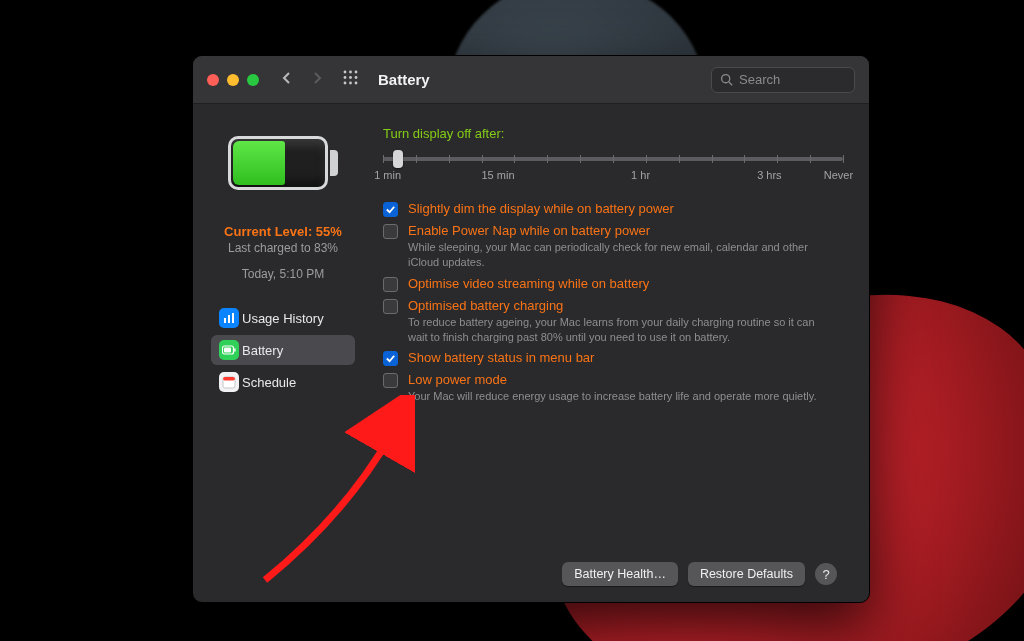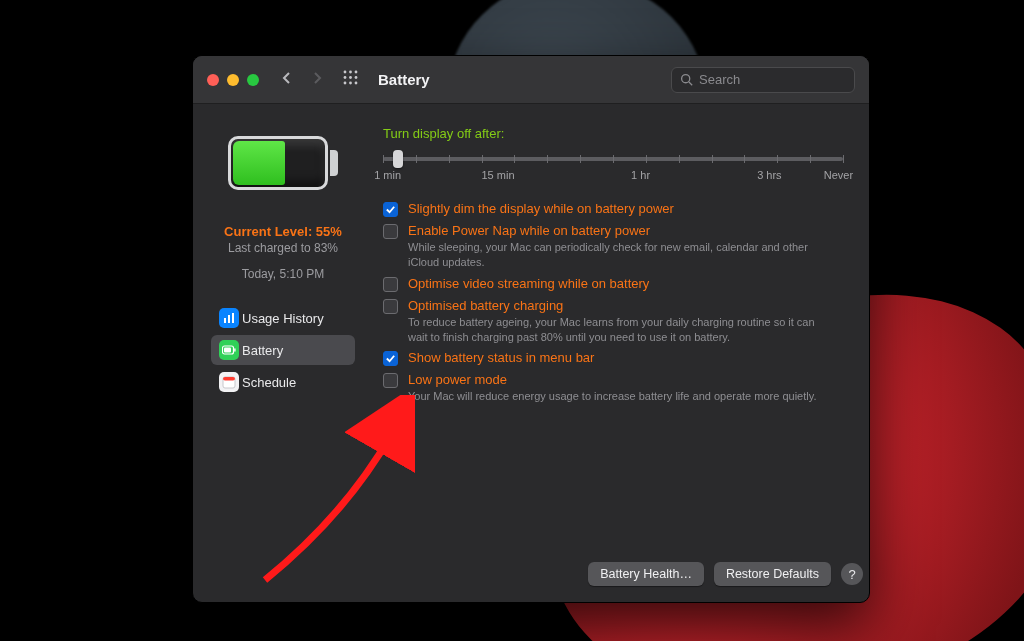--- a/index.html
+++ b/index.html
@@ -45,21 +45,21 @@
   .dot { width:12px; height:12px; border-radius:50%; }
   .dot.r{background:#ff5f57;} .dot.y{background:#febc2e;} .dot.g{background:#28c840;}
   .navbtns { display:flex; gap:18px; margin-left:10px; color:#9a9a9e; }
   .navbtns svg { width:12px; height:14px; }
   .gridicon { margin-left:8px; color:#c8c8cc; }
   .wtitle { font-weight:600; font-size:15px; color:#f2f2f4; margin-left:8px; }
   .spacer { flex:1; }
   .search {
     display:flex; align-items:center; gap:6px;
     background:#2b2b2d; border:1px solid #4a4a4c;
-    height:26px; border-radius:6px; padding:0 8px; width:184px;
+    height:26px; border-radius:6px; padding:0 8px; width:144px;
     color:#8a8a8e; font-size:13px;
   }
 
   .body { display:flex; height:calc(100% - 48px); }
   .side {
     width:174px; padding:18px 12px 14px 18px;
     border-right: none;
     display:flex; flex-direction:column; align-items:center;
   }
   .batt-illus {
@@ -128,21 +128,21 @@
     width:15px; height:15px; border-radius:3px; flex:0 0 15px; margin-top:1px;
     border:1px solid #6b6b6f; background:#3a3a3d;
     display:flex; align-items:center; justify-content:center;
   }
   .cb.checked { background:#0a63d6; border-color:#0a63d6; }
   .cb.checked svg { width:11px; height:11px; }
   .opt-text .t { font-size:13px; color:#f97316; }
   .opt-text .d { font-size:11px; color:#8e8e92; line-height:1.35; margin-top:2px; max-width:420px; }
 
   .footer {
-    position:absolute; right:6px; bottom:16px;
+    position:absolute; right:32px; bottom:16px;
     display:flex; align-items:center; gap:10px;
   }
   .btn {
     background:#565659; color:#f0f0f2;
     border:none; border-radius:6px; height:24px; padding:0 12px;
     font-size:12.5px; box-shadow:0 1px 1px rgba(0,0,0,0.4);
   }
   .helpbtn {
     width:22px; height:22px; border-radius:50%; background:#565659;
     color:#e8e8ea; display:flex; align-items:center; justify-content:center;

